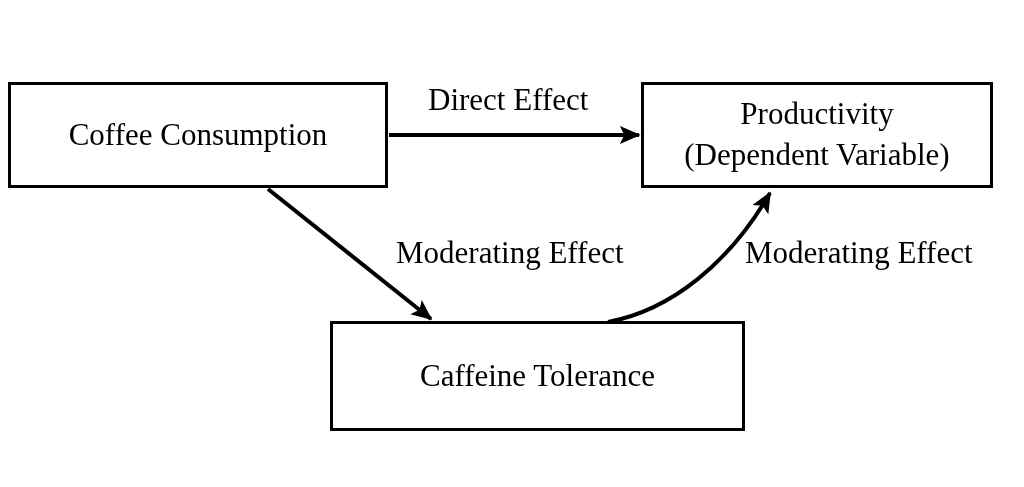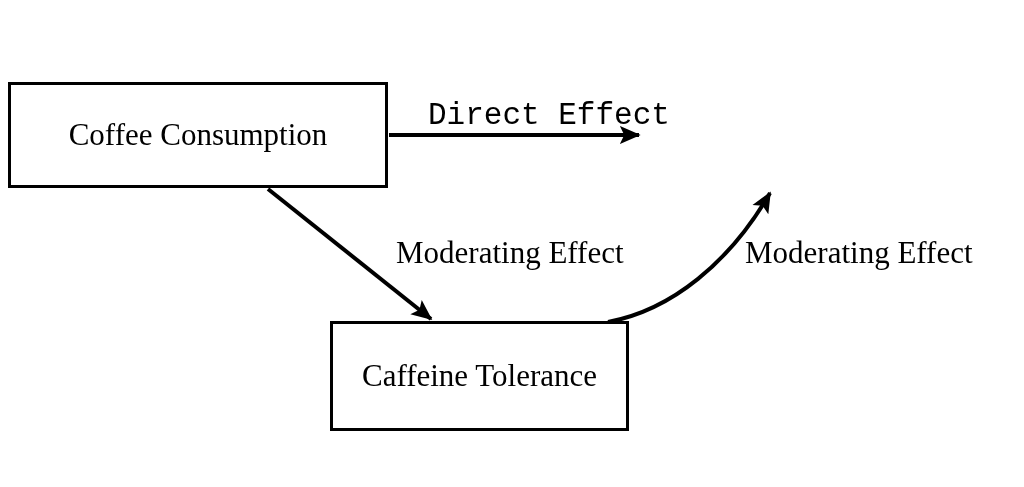--- a/index.html
+++ b/index.html
@@ -54,34 +54,33 @@
   }
   #node-dv {
     left: 641px;
     top: 82px;
     width: 352px;
     height: 106px;
   }
   #node-mod {
     left: 330px;
     top: 321px;
-    width: 299px;
+    width: 415px;
     height: 110px;
   }
   .edge-label {
     position: absolute;
     font-size: 31px;
     line-height: 1;
     white-space: nowrap;
     z-index: 3;
   }
   #label-direct {
     left: 428px;
-    top: 100px;
-    font-family: Liberation Mono, monospace;
+    top: 84px;
   }
   #label-mod-left {
     left: 396px;
     top: 237px;
   }
   #label-mod-right {
     left: 745px;
     top: 237px;
   }
 </style>
@@ -107,20 +106,24 @@
 
     <g>
       <path d="M 608 322 C 672 310 730 262 770 193" fill="none" stroke="#000000" stroke-width="4" marker-end="url(#arrowhead)"></path>
     </g>
   </svg>
 
   <div class="node" id="node-iv">
     <span class="line1">Coffee Consumption</span>
   </div>
 
+  <div class="node" id="node-dv">
+    <span class="line1">Productivity</span>
+    <span class="line2">(Dependent Variable)</span>
+  </div>
 
   <div class="node" id="node-mod">
     <span class="line1">Caffeine Tolerance</span>
   </div>
 
   <div class="edge-label" id="label-direct">Direct Effect</div>
 
   <div class="edge-label" id="label-mod-left">Moderating Effect</div>
 
   <div class="edge-label" id="label-mod-right">Moderating Effect</div>

